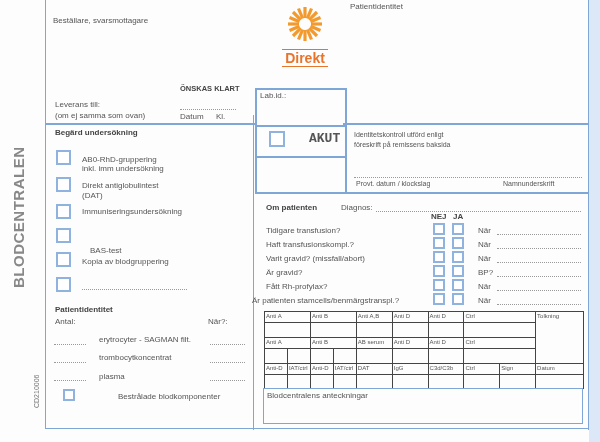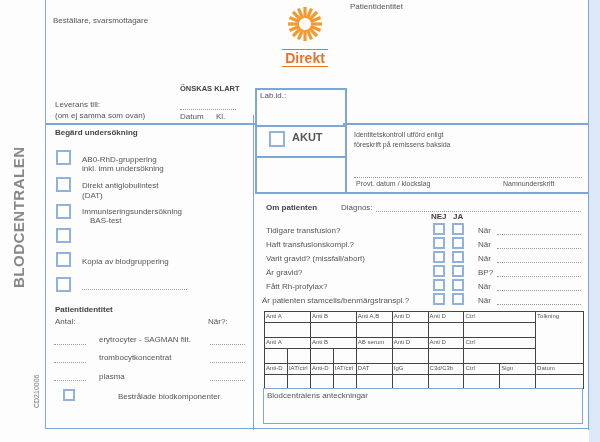--- a/index.html
+++ b/index.html
@@ -73,21 +73,21 @@
 
 <div class="abs bl" style="left:45px;top:123px;width:210px;border-top-width:2px;"></div>
 <div class="abs bl" style="left:343px;top:123px;width:246px;border-top-width:2px;"></div>
 
 <div class="abs bl" style="left:255px;top:88px;width:88px;height:35px;border-width:2px;">
   <span class="t8" style="position:absolute;left:3px;top:1px;">Lab.id.:</span>
 </div>
 
 <div class="abs bl" style="left:255px;top:124px;width:88px;height:32px;border-width:0 2px 2px 2px;">
   <div class="cb" style="left:12px;top:7px;width:16px;height:16px;"></div>
-  <span style="position:absolute;left:35px;top:7px;font-size:11px;font-weight:bold;color:#555;">AKUT</span>
+  <span style="position:absolute;left:52px;top:7px;font-size:13px;font-weight:bold;color:#555;font-family:Liberation Mono, monospace;">AKUT</span>
 </div>
 <div class="abs bl" style="left:255px;top:158px;width:88px;height:34px;border-width:0 2px 0 2px;"></div>
 
 <div class="abs t7" style="left:354px;top:131px;font-size:7px;">Identitetskontroll utförd enligt</div>
 <div class="abs t7" style="left:354px;top:141px;font-size:7px;">föreskrift på remissens baksida</div>
 <div class="dots" style="left:354px;top:177px;width:228px;"></div>
 <div class="abs t7" style="left:356px;top:180px;font-size:7px;">Provt. datum / klockslag</div>
 <div class="abs t7" style="left:503px;top:180px;font-size:7px;">Namnunderskrift</div>
 
 <div class="abs bl" style="left:255px;top:192px;width:334px;border-top-width:2px;"></div>
@@ -99,21 +99,21 @@
 <div class="abs t8" style="left:82px;top:164px;">inkl. imm undersökning</div>
 
 <div class="cb" style="left:56px;top:177px;"></div>
 <div class="abs t8" style="left:82px;top:181px;">Direkt antiglobulintest</div>
 <div class="abs t8" style="left:82px;top:191px;">(DAT)</div>
 
 <div class="cb" style="left:56px;top:204px;"></div>
 <div class="abs t8" style="left:82px;top:207px;">Immuniseringsundersökning</div>
 
 <div class="cb" style="left:56px;top:228px;"></div>
-<div class="abs t8" style="left:82px;top:216px;padding-left:8px;">BAS-test</div>
+<div class="abs t8" style="left:82px;top:246px;padding-left:8px;">BAS-test</div>
 
 <div class="cb" style="left:56px;top:252px;"></div>
 <div class="abs t8" style="left:82px;top:257px;">Kopia av blodgruppering</div>
 
 <div class="cb" style="left:56px;top:277px;"></div>
 <div class="dots" style="left:82px;top:289px;width:105px;"></div>
 
 <div class="abs bold" style="left:55px;top:305px;font-size:8px;">Patientidentitet</div>
 <div class="abs t8" style="left:55px;top:317px;">Antal:</div>
 <div class="abs t8" style="left:208px;top:317px;">När?:</div>
@@ -162,21 +162,21 @@
 <div class="cbs" style="left:452px;top:265px;"></div>
 <div class="abs t8" style="left:478px;top:268px;">BP?</div>
 <div class="dots" style="left:497px;top:276px;width:84px;"></div>
 
 <div class="abs t8" style="left:266px;top:282px;">Fått Rh-profylax?</div>
 <div class="cbs" style="left:433px;top:279px;"></div>
 <div class="cbs" style="left:452px;top:279px;"></div>
 <div class="abs t8" style="left:478px;top:282px;">När</div>
 <div class="dots" style="left:497px;top:290px;width:84px;"></div>
 
-<div class="abs t8" style="left:252px;top:296px;margin-left:10px;">Är patienten stamcells/benmärgstranspl.?</div>
+<div class="abs t8" style="left:252px;top:296px;">Är patienten stamcells/benmärgstranspl.?</div>
 <div class="cbs" style="left:433px;top:293px;"></div>
 <div class="cbs" style="left:452px;top:293px;"></div>
 <div class="abs t8" style="left:478px;top:296px;">När</div>
 <div class="dots" style="left:497px;top:304px;width:84px;"></div>
 
 <table class="lab">
   <colgroup>
     <col style="width:23px">
       <col style="width:23px">
       <col style="width:23px">

